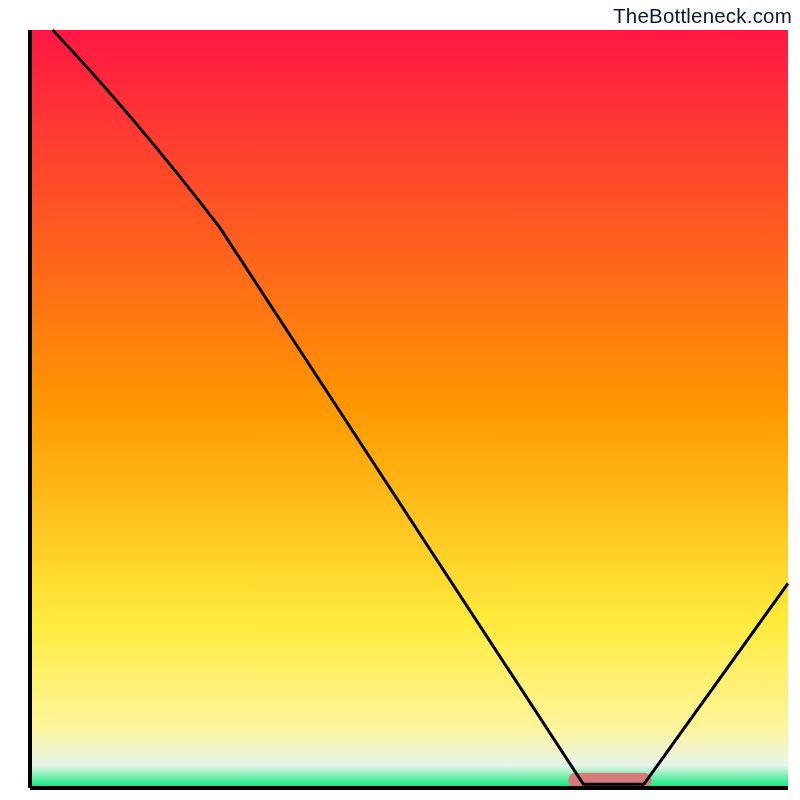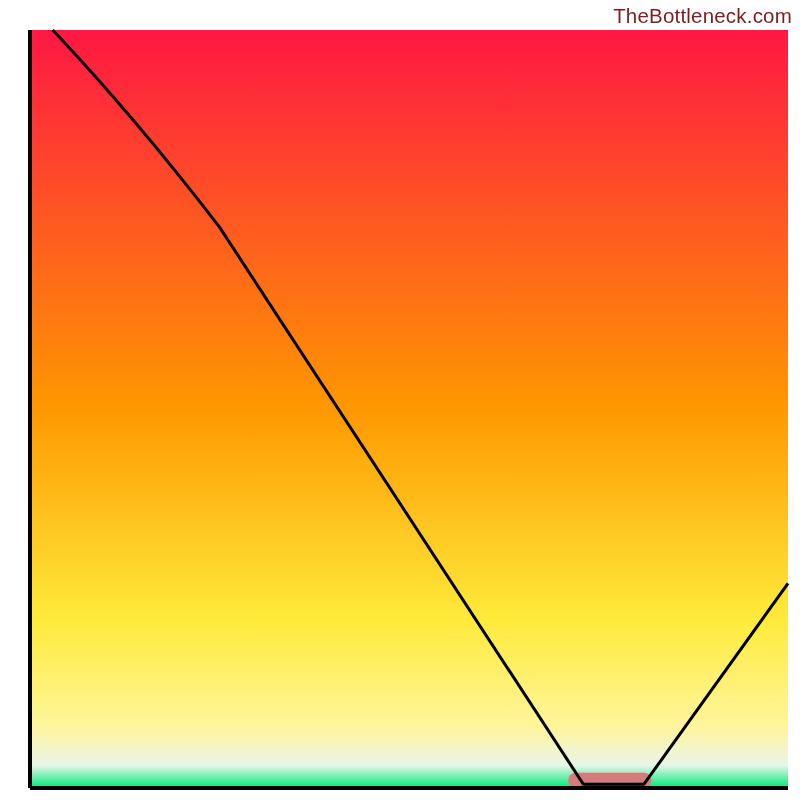--- a/index.html
+++ b/index.html
@@ -1,18 +1,18 @@
 <!DOCTYPE html>
 <html><head>
 <meta charset="utf-8">
 <style>
   * { margin: 0; padding: 0; box-sizing: border-box; }
   body { width: 800px; height: 800px; position: relative; background: #ffffff; font-family: Arial, sans-serif; }
   #chart-container { position: absolute; left: 0; top: 0; width: 800px; height: 800px; }
-  #watermark { position: absolute; top: 4px; right: 8px; font-size: 20.5px; color: #7f1d1d; font-weight: 500; letter-spacing: 0.2px; }
+  #watermark { position: absolute; top: 4px; right: 8px; font-size: 20.5px; color: #0f172a; font-weight: 500; letter-spacing: 0.2px; }
 </style>
 </head>
 <body>
 
 <div id="chart-container">
   <svg id="chart-svg" width="800" height="800">
       <defs>
         <linearGradient id="bg-grad" x1="0" y1="0" x2="0" y2="1">
           <stop offset="0%" stop-color="#ff1744"></stop>
           <stop offset="50%" stop-color="#ff9800"></stop>

